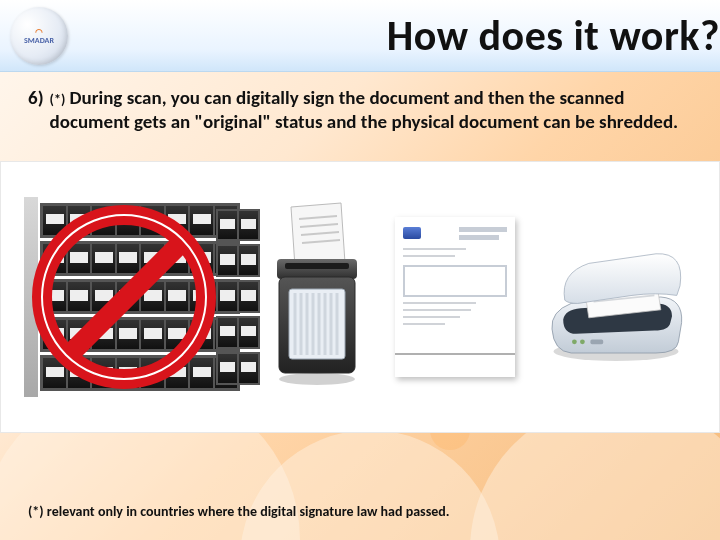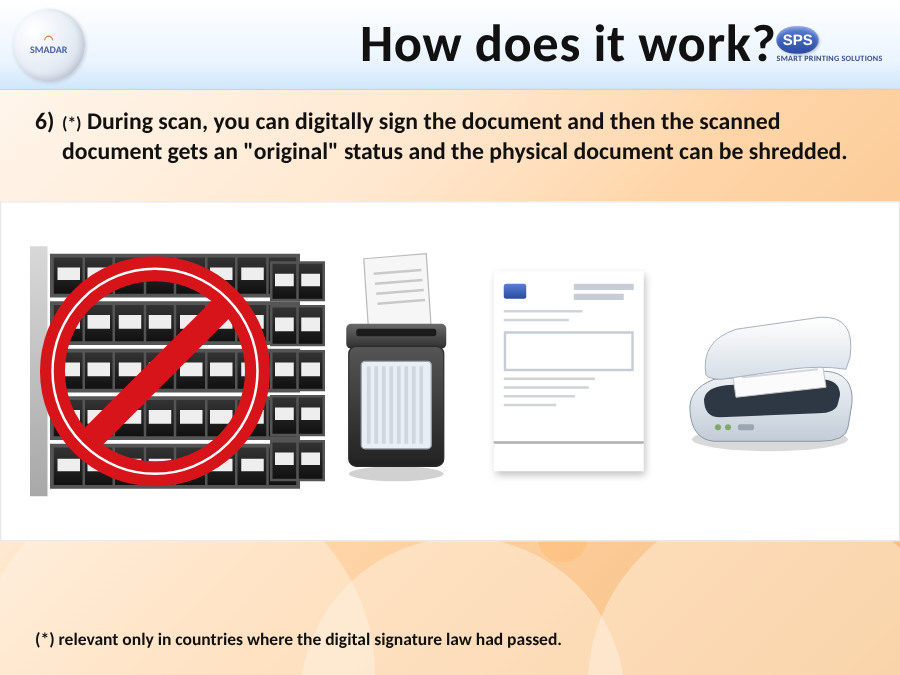--- a/index.html
+++ b/index.html
@@ -137,28 +137,20 @@
 <div class="bg-circle c5"></div>
 
 <div class="header">
   <div class="logo-left">
     <div>
       <span class="arc">◠</span>
       <span>SMADAR</span>
     </div>
   </div>
   <div class="title">How does it work?</div>
-  <div class="logo-right">
-    <div>
-      <div class="sps-mark">
-          <div class="oval">SPS</div>
-        </div>
-      <div class="sps-sub">SMART PRINTING SOLUTIONS</div>
-    </div>
-  </div>
 </div>
 
 <div class="body-area">
   <div class="bullet">
     <div class="num">6)</div>
     <div class="txt">
       <span class="ast">(*)</span>
       <span>During scan, you can digitally sign the document and then the scanned document gets an "original" status and the physical document can be shredded.</span>
     </div>
   </div>

